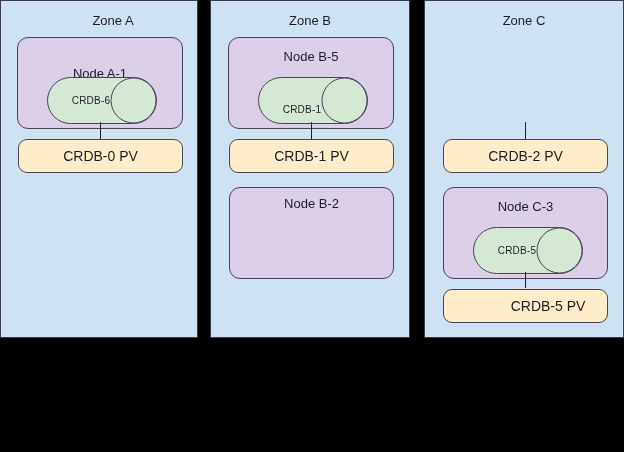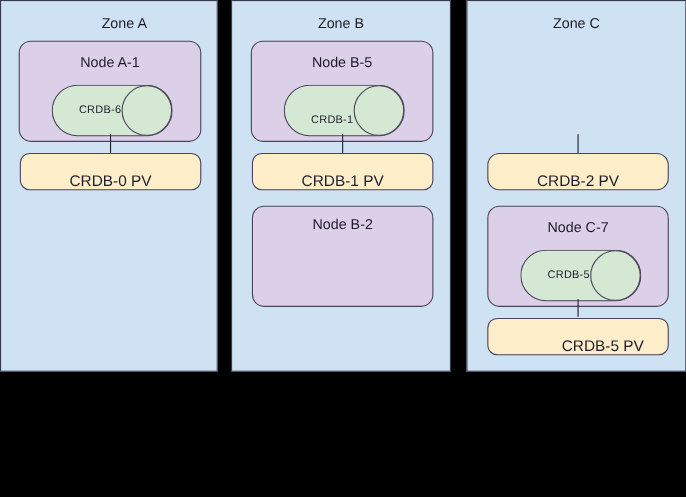--- a/index.html
+++ b/index.html
@@ -52,21 +52,21 @@
     color: #1d1d28;
     line-height: 16px;
   }
   .pv {
     position: absolute;
     background: #ffeec9;
     border: 1px solid #4a4458;
     border-radius: 9px;
     box-sizing: border-box;
     display: flex;
-    align-items: flex-end;
+    align-items: center;
     justify-content: center;
   }
   .pv-label {
     font-size: 14px;
     color: #1d1d28;
     line-height: 16px;
   }
   .cyl {
     position: absolute;
   }
@@ -97,21 +97,21 @@
 </style>
 </head>
 <body>
 
 <div id="canvas">
 
   <div class="zone" style="left:0px; top:0px; width:198px; height:338px;">
     <div class="zone-title" style="top:12px;padding-left:28px;">Zone A</div>
 
     <div class="node" style="left:16px; top:36px; width:166px; height:92px;">
-      <div class="node-title" style="top:11px;">Node A-1</div>
+      <div class="node-title" style="top:28px;">Node A-1</div>
 
       <div class="cyl" style="left:29px; top:39px; width:110px; height:47px;">
         <svg width="110" height="47" viewBox="0 0 110 47">
           <path d="M 23.5 0.5 L 86.5 0.5 A 22.5 22.5 0 0 1 86.5 46.5 L 23.5 46.5 A 22.5 22.5 0 0 1 23.5 0.5 Z" fill="#d5e8d4" stroke="#4a4458" stroke-width="1"></path>
           <ellipse cx="86.5" cy="23.5" rx="22.5" ry="22.5" fill="#d5e8d4" stroke="#4a4458" stroke-width="1"></ellipse>
         </svg>
         <div class="cyl-label">
           <span style="width:88px;">CRDB-6</span>
         </div>
       </div>
@@ -150,26 +150,26 @@
       <div class="node-title" style="top:8px;">Node B-2</div>
     </div>
   </div>
 
   <div class="zone" style="left:424px; top:0px; width:200px; height:338px;">
     <div class="zone-title" style="top:12px;">Zone C</div>
 
 
     <div class="connector" style="left:100px; top:121px; height:18px;"></div>
 
-    <div class="pv" style="left:18px; top:138px; width:165px; height:34px;border-radius:11px;">
+    <div class="pv" style="left:18px; top:138px; width:165px; height:34px;">
       <div class="pv-label">CRDB-2 PV</div>
     </div>
 
     <div class="node" style="left:18px; top:186px; width:165px; height:92px;">
-      <div class="node-title" style="top:11px;">Node C-7</div>
+      <div class="node-title" style="top:11px;">Node C-3</div>
       <div class="cyl" style="left:29px; top:39px; width:110px; height:47px;text-decoration:underline;">
         <svg width="110" height="47" viewBox="0 0 110 47">
           <path d="M 23.5 0.5 L 86.5 0.5 A 22.5 22.5 0 0 1 86.5 46.5 L 23.5 46.5 A 22.5 22.5 0 0 1 23.5 0.5 Z" fill="#d5e8d4" stroke="#4a4458" stroke-width="1"></path>
           <ellipse cx="86.5" cy="23.5" rx="22.5" ry="22.5" fill="#d5e8d4" stroke="#4a4458" stroke-width="1"></ellipse>
         </svg>
         <div class="cyl-label">
           <span style="width:88px;">CRDB-5</span>
         </div>
       </div>
     </div>

